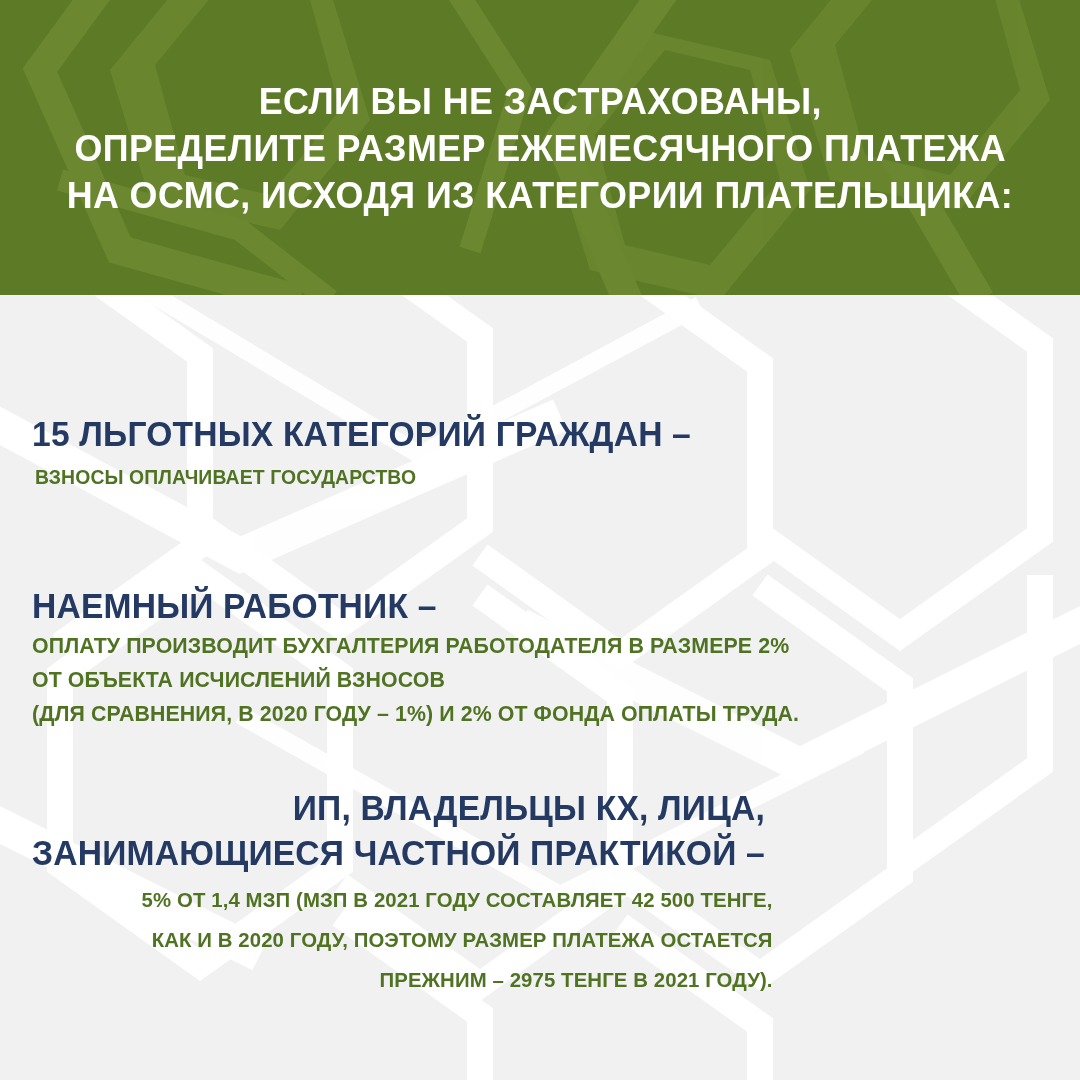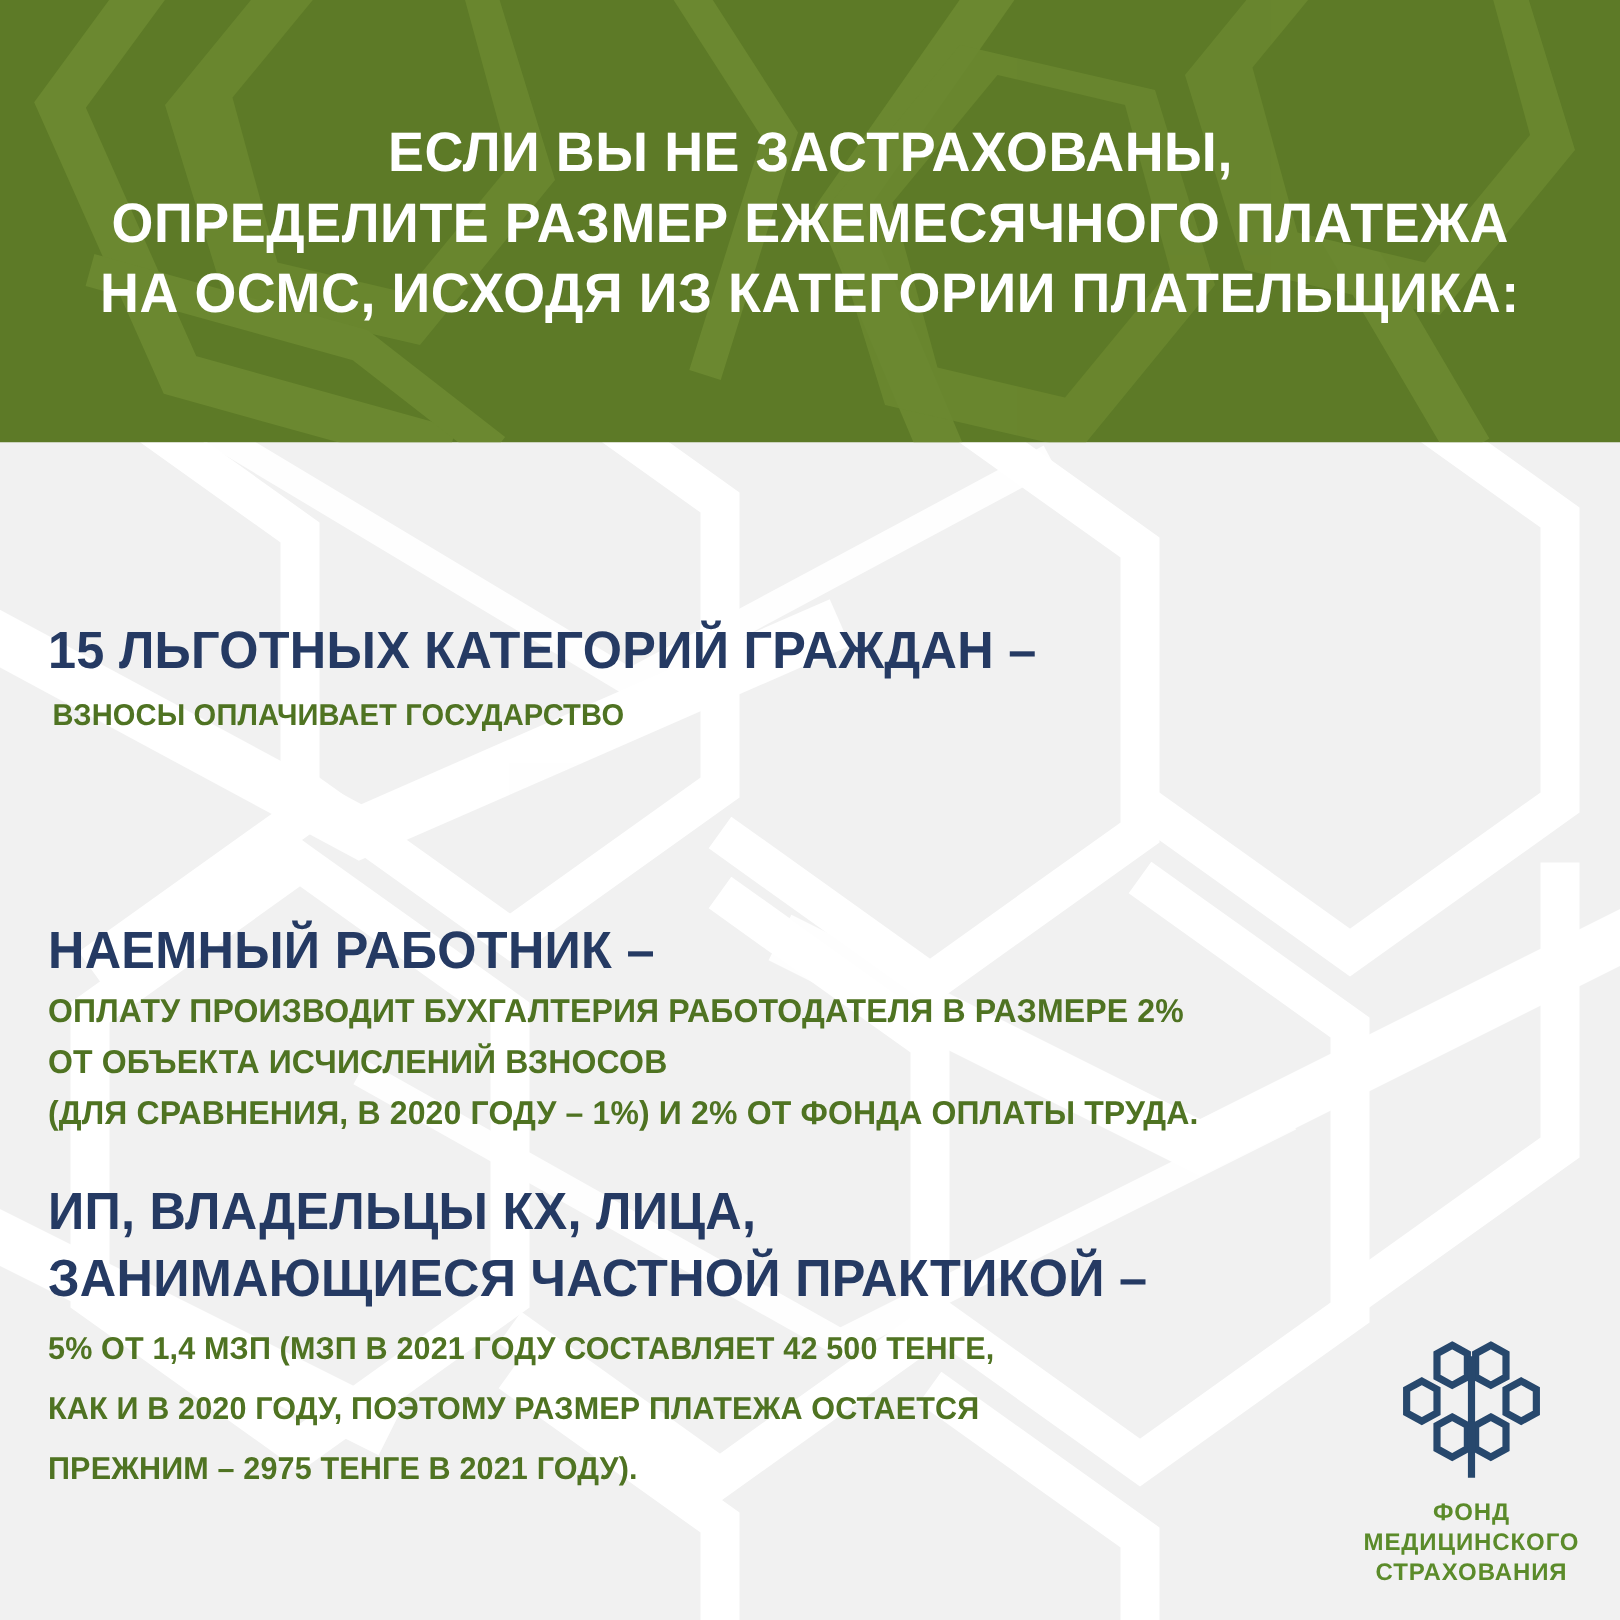--- a/index.html
+++ b/index.html
@@ -91,22 +91,22 @@
     width: 1080px;
     height: 785px;
     padding-left: 42px;
   }
 
   .block {
     position: absolute;
     left: 32px;
   }
   .block-1 { top: 118px; }
-  .block-2 { top: 290px; margin-top: 28px; }
-  .block-3 { top: 490px; }
+  .block-2 { top: 290px; }
+  .block-3 { top: 490px; text-align: right; }
 
   .block-heading {
     color: #253a63;
     font-size: 35px;
     line-height: 42px;
     font-weight: bold;
     text-transform: uppercase;
     letter-spacing: 0.2px;
     white-space: nowrap;
     transform: scaleX(0.96);
@@ -241,40 +241,16 @@
       </div>
 
       <div class="block block-3">
         <div class="block-heading">ИП, ВЛАДЕЛЬЦЫ КХ, ЛИЦА,</div>
         <div class="block-heading">ЗАНИМАЮЩИЕСЯ ЧАСТНОЙ ПРАКТИКОЙ –</div>
         <div class="block-body">5% ОТ 1,4 МЗП (МЗП В 2021 ГОДУ СОСТАВЛЯЕТ 42 500 ТЕНГЕ,</div>
         <div class="block-body">КАК И В 2020 ГОДУ, ПОЭТОМУ РАЗМЕР ПЛАТЕЖА ОСТАЕТСЯ</div>
         <div class="block-body">ПРЕЖНИМ – 2975 ТЕНГЕ В 2021 ГОДУ).</div>
       </div>
 
-      <div class="logo">
-        <svg class="logo-mark" viewBox="0 0 100 104">
-          <g fill="none" stroke="#27486d" stroke-width="5.2" stroke-linejoin="miter">
-
-            <polygon points="36,4 47,10 47,27 36,33 25,27 25,10"></polygon>
-
-            <polygon points="64,4 75,10 75,27 64,33 53,27 53,10"></polygon>
-
-            <polygon points="14,30 25,36 25,53 14,59 3,53 3,36"></polygon>
-
-            <polygon points="86,30 97,36 97,53 86,59 75,53 75,36"></polygon>
-
-            <polygon points="36,56 47,62 47,79 36,85 25,79 25,62"></polygon>
-
-            <polygon points="64,56 75,62 75,79 64,85 53,79 53,62"></polygon>
-          </g>
-          <line x1="50" y1="12" x2="50" y2="100" stroke="#27486d" stroke-width="5.2"></line>
-        </svg>
-        <div class="logo-caption">
-          <div>ФОНД</div>
-          <div>МЕДИЦИНСКОГО</div>
-          <div>СТРАХОВАНИЯ</div>
-        </div>
-      </div>
 
     </div>
   </div>
 </div>
 
 </body></html>

